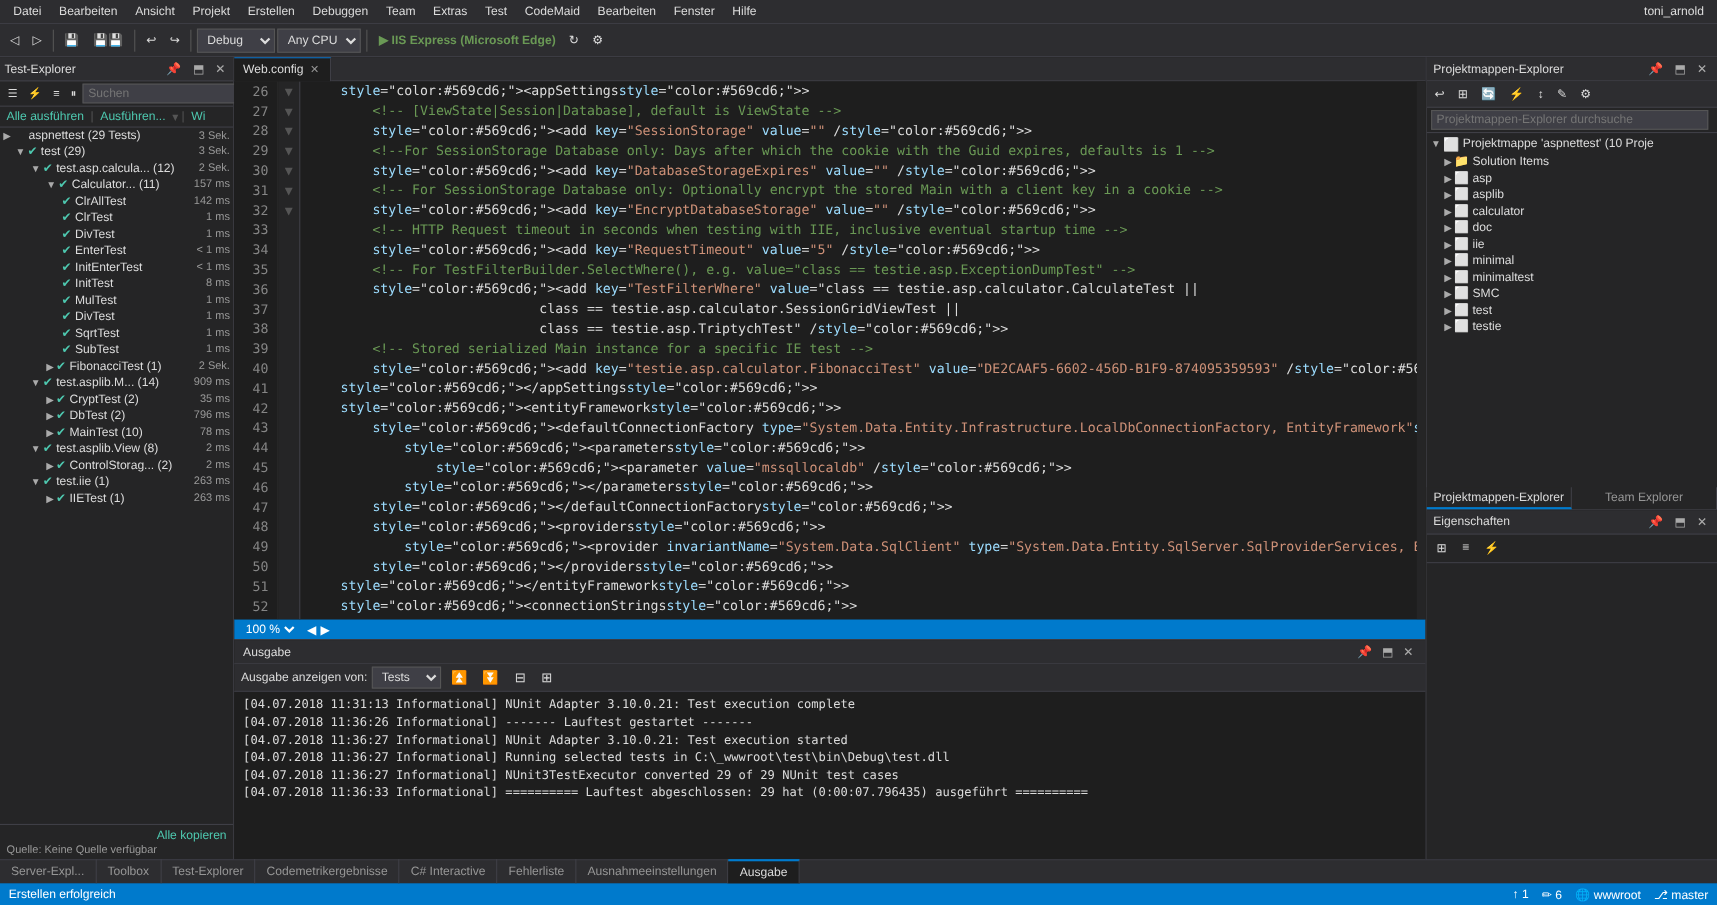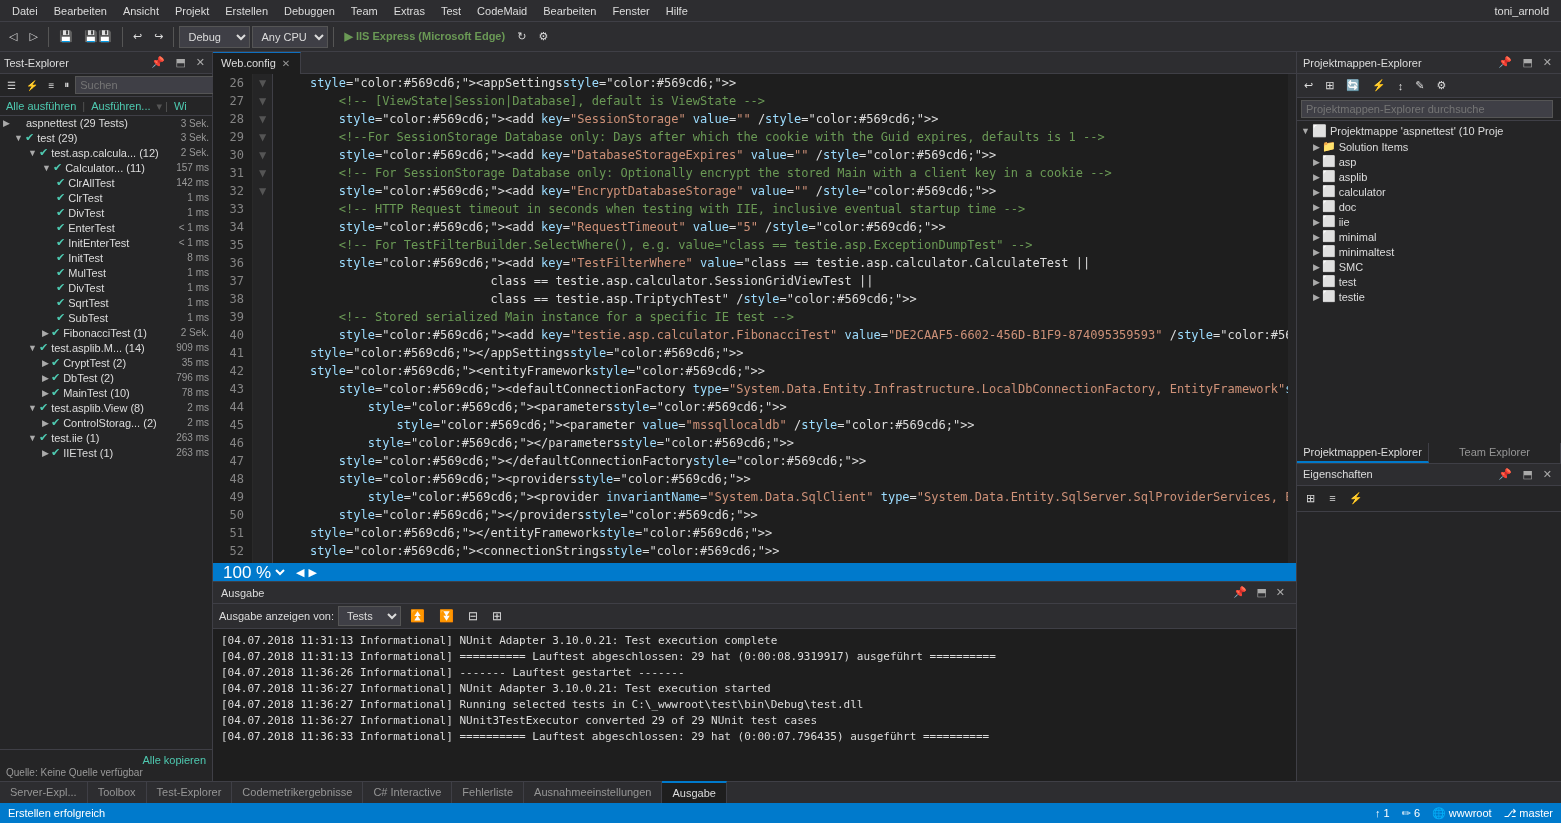--- a/index.html
+++ b/index.html
@@ -410,21 +410,21 @@
           <div style="color:#555;font-family:Consolas,monospace;font-size:12px;line-height:18px;text-align:center;cursor:pointer;">▼</div>
           <div style="color:#555;font-family:Consolas,monospace;font-size:12px;line-height:18px;text-align:center;cursor:pointer;"> </div>
           <div style="color:#555;font-family:Consolas,monospace;font-size:12px;line-height:18px;text-align:center;cursor:pointer;"> </div>
           <div style="color:#555;font-family:Consolas,monospace;font-size:12px;line-height:18px;text-align:center;cursor:pointer;"> </div>
         </div>
       <div class="editor-content" id="editorContent"><div style="line-height:18px;">    <span <span="" style="color:#9cdcfe;">style</span>="color:#569cd6;"&gt;&lt;appSettings<span <span="" style="color:#9cdcfe;">style</span>="color:#569cd6;"&gt;&gt;</div><div style="line-height:18px;"><span style="color:#6a9955;">        &lt;!-- [ViewState|Session|Database], default is ViewState --&gt;</span></div><div style="line-height:18px;">        <span <span="" style="color:#9cdcfe;">style</span>="color:#569cd6;"&gt;&lt;add <span style="color:#9cdcfe;">key</span>=<span style="color:#ce9178;">"SessionStorage"</span> <span style="color:#9cdcfe;">value</span>=<span style="color:#ce9178;">""</span> /<span <span="" style="color:#9cdcfe;">style</span>="color:#569cd6;"&gt;&gt;</div><div style="line-height:18px;"><span style="color:#6a9955;">        &lt;!--For SessionStorage Database only: Days after which the cookie with the Guid expires, defaults is 1 --&gt;</span></div><div style="line-height:18px;">        <span <span="" style="color:#9cdcfe;">style</span>="color:#569cd6;"&gt;&lt;add <span style="color:#9cdcfe;">key</span>=<span style="color:#ce9178;">"DatabaseStorageExpires"</span> <span style="color:#9cdcfe;">value</span>=<span style="color:#ce9178;">""</span> /<span <span="" style="color:#9cdcfe;">style</span>="color:#569cd6;"&gt;&gt;</div><div style="line-height:18px;"><span style="color:#6a9955;">        &lt;!-- For SessionStorage Database only: Optionally encrypt the stored Main with a client key in a cookie --&gt;</span></div><div style="line-height:18px;">        <span <span="" style="color:#9cdcfe;">style</span>="color:#569cd6;"&gt;&lt;add <span style="color:#9cdcfe;">key</span>=<span style="color:#ce9178;">"EncryptDatabaseStorage"</span> <span style="color:#9cdcfe;">value</span>=<span style="color:#ce9178;">""</span> /<span <span="" style="color:#9cdcfe;">style</span>="color:#569cd6;"&gt;&gt;</div><div style="line-height:18px;"><span style="color:#6a9955;">        &lt;!-- HTTP Request timeout in seconds when testing with IIE, inclusive eventual startup time --&gt;</span></div><div style="line-height:18px;">        <span <span="" style="color:#9cdcfe;">style</span>="color:#569cd6;"&gt;&lt;add <span style="color:#9cdcfe;">key</span>=<span style="color:#ce9178;">"RequestTimeout"</span> <span style="color:#9cdcfe;">value</span>=<span style="color:#ce9178;">"5"</span> /<span <span="" style="color:#9cdcfe;">style</span>="color:#569cd6;"&gt;&gt;</div><div style="line-height:18px;"><span style="color:#6a9955;">        &lt;!-- For TestFilterBuilder.SelectWhere(), e.g. value="class == testie.asp.ExceptionDumpTest" --&gt;</span></div><div style="line-height:18px;">        <span <span="" style="color:#9cdcfe;">style</span>="color:#569cd6;"&gt;&lt;add <span style="color:#9cdcfe;">key</span>=<span style="color:#ce9178;">"TestFilterWhere"</span> <span style="color:#9cdcfe;">value</span>="class == testie.asp.calculator.CalculateTest ||</div><div style="line-height:18px;">                             class == testie.asp.calculator.SessionGridViewTest ||</div><div style="line-height:18px;">                             class == testie.asp.TriptychTest" /<span <span="" style="color:#9cdcfe;">style</span>="color:#569cd6;"&gt;&gt;</div><div style="line-height:18px;"><span style="color:#6a9955;">        &lt;!-- Stored serialized Main instance for a specific IE test --&gt;</span></div><div style="line-height:18px;">        <span <span="" style="color:#9cdcfe;">style</span>="color:#569cd6;"&gt;&lt;add <span style="color:#9cdcfe;">key</span>=<span style="color:#ce9178;">"testie.asp.calculator.FibonacciTest"</span> <span style="color:#9cdcfe;">value</span>=<span style="color:#ce9178;">"DE2CAAF5-6602-456D-B1F9-874095359593"</span> /<span <span="" style="color:#9cdcfe;">style</span>="color:#569cd6;"&gt;&gt;</div><div style="line-height:18px;">    <span <span="" style="color:#9cdcfe;">style</span>="color:#569cd6;"&gt;&lt;/appSettings<span <span="" style="color:#9cdcfe;">style</span>="color:#569cd6;"&gt;&gt;</div><div style="line-height:18px;">    <span <span="" style="color:#9cdcfe;">style</span>="color:#569cd6;"&gt;&lt;entityFramework<span <span="" style="color:#9cdcfe;">style</span>="color:#569cd6;"&gt;&gt;</div><div style="line-height:18px;">        <span <span="" style="color:#9cdcfe;">style</span>="color:#569cd6;"&gt;&lt;defaultConnectionFactory <span style="color:#9cdcfe;">type</span>=<span style="color:#ce9178;">"System.Data.Entity.Infrastructure.LocalDbConnectionFactory, EntityFramework"</span><span <span="" style="color:#9cdcfe;">style</span>="color:#569cd6;"&gt;&gt;</div><div style="line-height:18px;">            <span <span="" style="color:#9cdcfe;">style</span>="color:#569cd6;"&gt;&lt;parameters<span <span="" style="color:#9cdcfe;">style</span>="color:#569cd6;"&gt;&gt;</div><div style="line-height:18px;">                <span <span="" style="color:#9cdcfe;">style</span>="color:#569cd6;"&gt;&lt;parameter <span style="color:#9cdcfe;">value</span>=<span style="color:#ce9178;">"mssqllocaldb"</span> /<span <span="" style="color:#9cdcfe;">style</span>="color:#569cd6;"&gt;&gt;</div><div style="line-height:18px;">            <span <span="" style="color:#9cdcfe;">style</span>="color:#569cd6;"&gt;&lt;/parameters<span <span="" style="color:#9cdcfe;">style</span>="color:#569cd6;"&gt;&gt;</div><div style="line-height:18px;">        <span <span="" style="color:#9cdcfe;">style</span>="color:#569cd6;"&gt;&lt;/defaultConnectionFactory<span <span="" style="color:#9cdcfe;">style</span>="color:#569cd6;"&gt;&gt;</div><div style="line-height:18px;">        <span <span="" style="color:#9cdcfe;">style</span>="color:#569cd6;"&gt;&lt;providers<span <span="" style="color:#9cdcfe;">style</span>="color:#569cd6;"&gt;&gt;</div><div style="line-height:18px;">            <span <span="" style="color:#9cdcfe;">style</span>="color:#569cd6;"&gt;&lt;provider <span style="color:#9cdcfe;">invariantName</span>=<span style="color:#ce9178;">"System.Data.SqlClient"</span> <span style="color:#9cdcfe;">type</span>=<span style="color:#ce9178;">"System.Data.Entity.SqlServer.SqlProviderServices, EntityFramework.SqlServer"</span> /="color:#569cd6;"&gt;&gt;</div><div style="line-height:18px;">        <span <span="" style="color:#9cdcfe;">style</span>="color:#569cd6;"&gt;&lt;/providers<span <span="" style="color:#9cdcfe;">style</span>="color:#569cd6;"&gt;&gt;</div><div style="line-height:18px;">    <span <span="" style="color:#9cdcfe;">style</span>="color:#569cd6;"&gt;&lt;/entityFramework<span <span="" style="color:#9cdcfe;">style</span>="color:#569cd6;"&gt;&gt;</div><div style="line-height:18px;">    <span <span="" style="color:#9cdcfe;">style</span>="color:#569cd6;"&gt;&lt;connectionStrings<span <span="" style="color:#9cdcfe;">style</span>="color:#569cd6;"&gt;&gt;</div><div style="line-height:18px;">        <span <span="" style="color:#9cdcfe;">style</span>="color:#569cd6;"&gt;&lt;add <span style="color:#9cdcfe;">name</span>=<span style="color:#ce9178;">"ASP_DBEntities"</span> <span style="color:#9cdcfe;">connectionString</span>="metadata=res://*Model.Db.csdl|res://*Model.Db.ssdl|res://*Model.Db.msl;provider=System.Dat</div></div>
       <div class="scrollbar-v" style="background:#252526;"></div>
     </div>
 
     <div class="editor-zoom-bar" style="background:#007acc; color:#fff;">
-      <select class="editor-zoom-select" style="background:transparent;border:none;color:#fff;font-size:17px;">
+      <select class="editor-zoom-select" style="background:transparent;border:none;color:#fff;font-size:11px;text-align:center;">
         <option>100 %</option>
         <option>75 %</option>
         <option>150 %</option>
       </select>
       <span style="margin-left:8px;font-size:11px;cursor:pointer;">◀</span>
       <span style="margin-left:4px;font-size:11px;cursor:pointer;">▶</span>
     </div>
 
     <div class="output-panel">
       <div class="output-title-bar">
@@ -442,21 +442,20 @@
           <option>Build</option>
           <option>Debug</option>
         </select>
         <button class="toolbar-btn" style="font-size:12px;">⏫</button>
         <button class="toolbar-btn" style="font-size:12px;">⏬</button>
         <button class="toolbar-btn" style="font-size:12px;">⊟</button>
         <button class="toolbar-btn" style="font-size:12px;">⊞</button>
       </div>
       <div class="output-content" id="outputContent">
           <div>[04.07.2018 11:31:13 Informational] NUnit Adapter 3.10.0.21: Test execution complete</div>
-          <div>[04.07.2018 11:31:13 Informational] ========== Lauftest abgeschlossen: 29 hat (0:00:08.9319917) ausgeführt ==========</div>
           <div>[04.07.2018 11:36:26 Informational] ------- Lauftest gestartet -------</div>
           <div>[04.07.2018 11:36:27 Informational] NUnit Adapter 3.10.0.21: Test execution started</div>
           <div>[04.07.2018 11:36:27 Informational] Running selected tests in C:\_wwwroot\test\bin\Debug\test.dll</div>
           <div>[04.07.2018 11:36:27 Informational] NUnit3TestExecutor converted 29 of 29 NUnit test cases</div>
           <div>[04.07.2018 11:36:33 Informational] ========== Lauftest abgeschlossen: 29 hat (0:00:07.796435) ausgeführt ==========</div>
         </div>
     </div>
   </div>
 
   <div class="right-panel">

